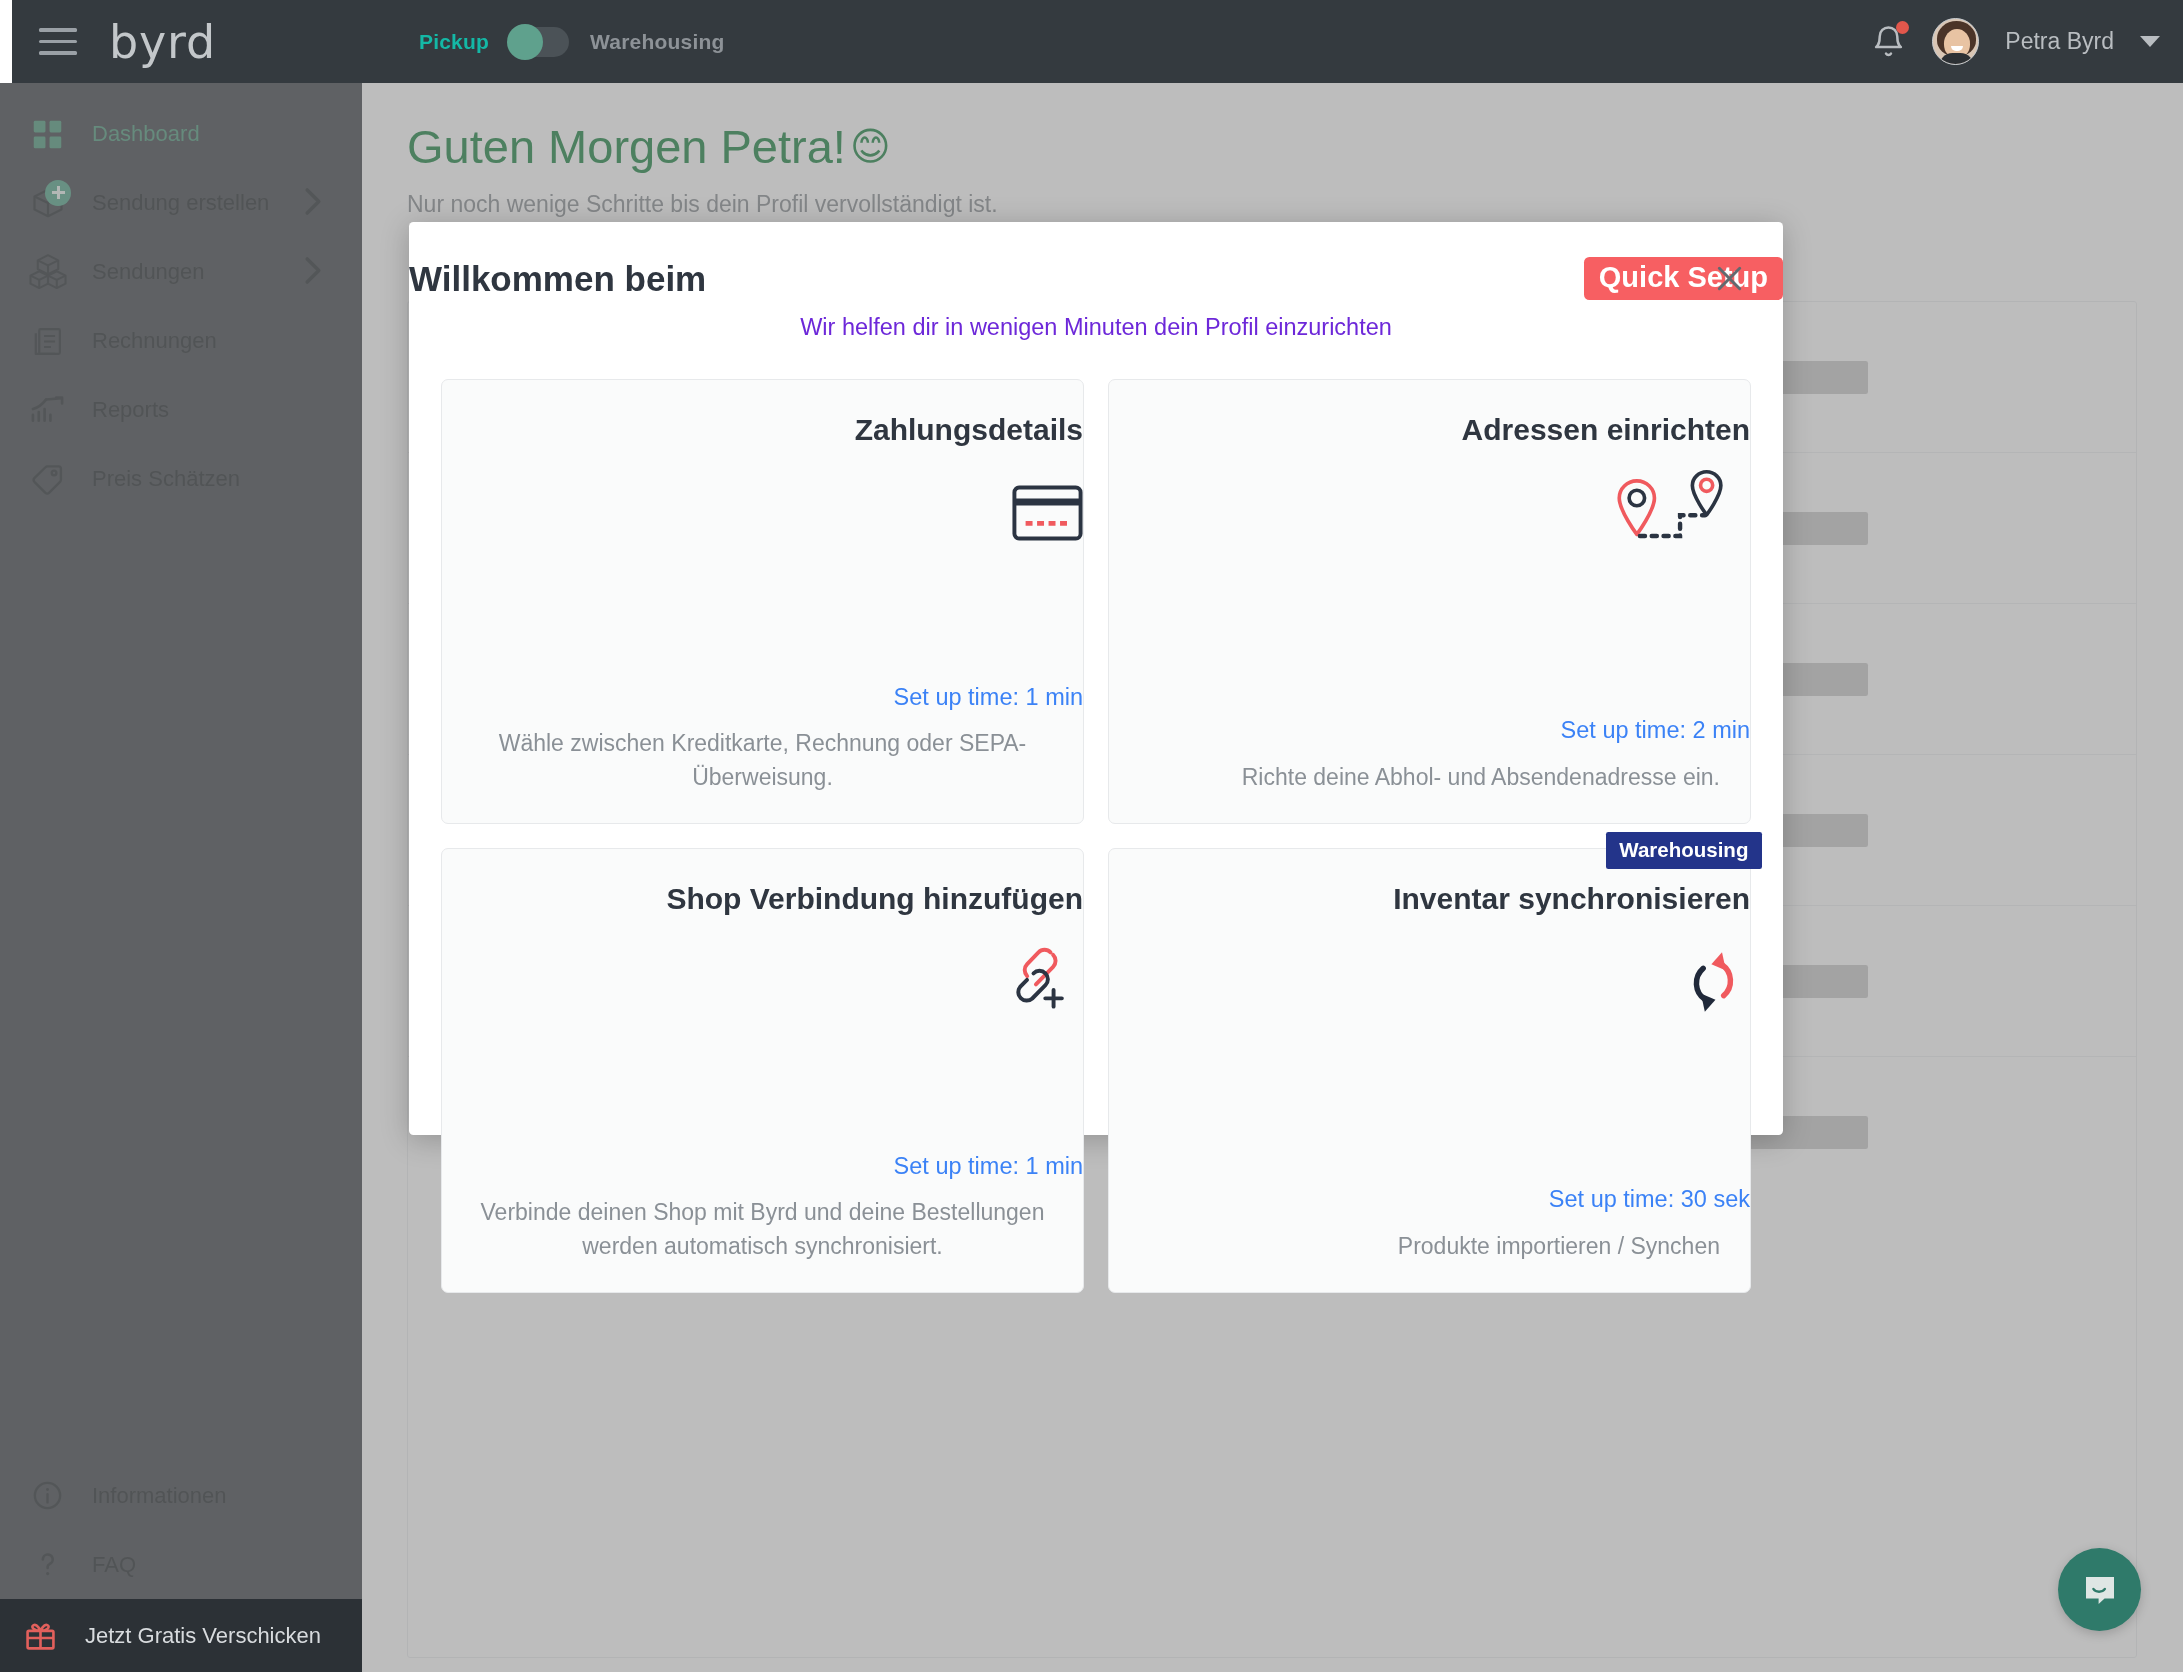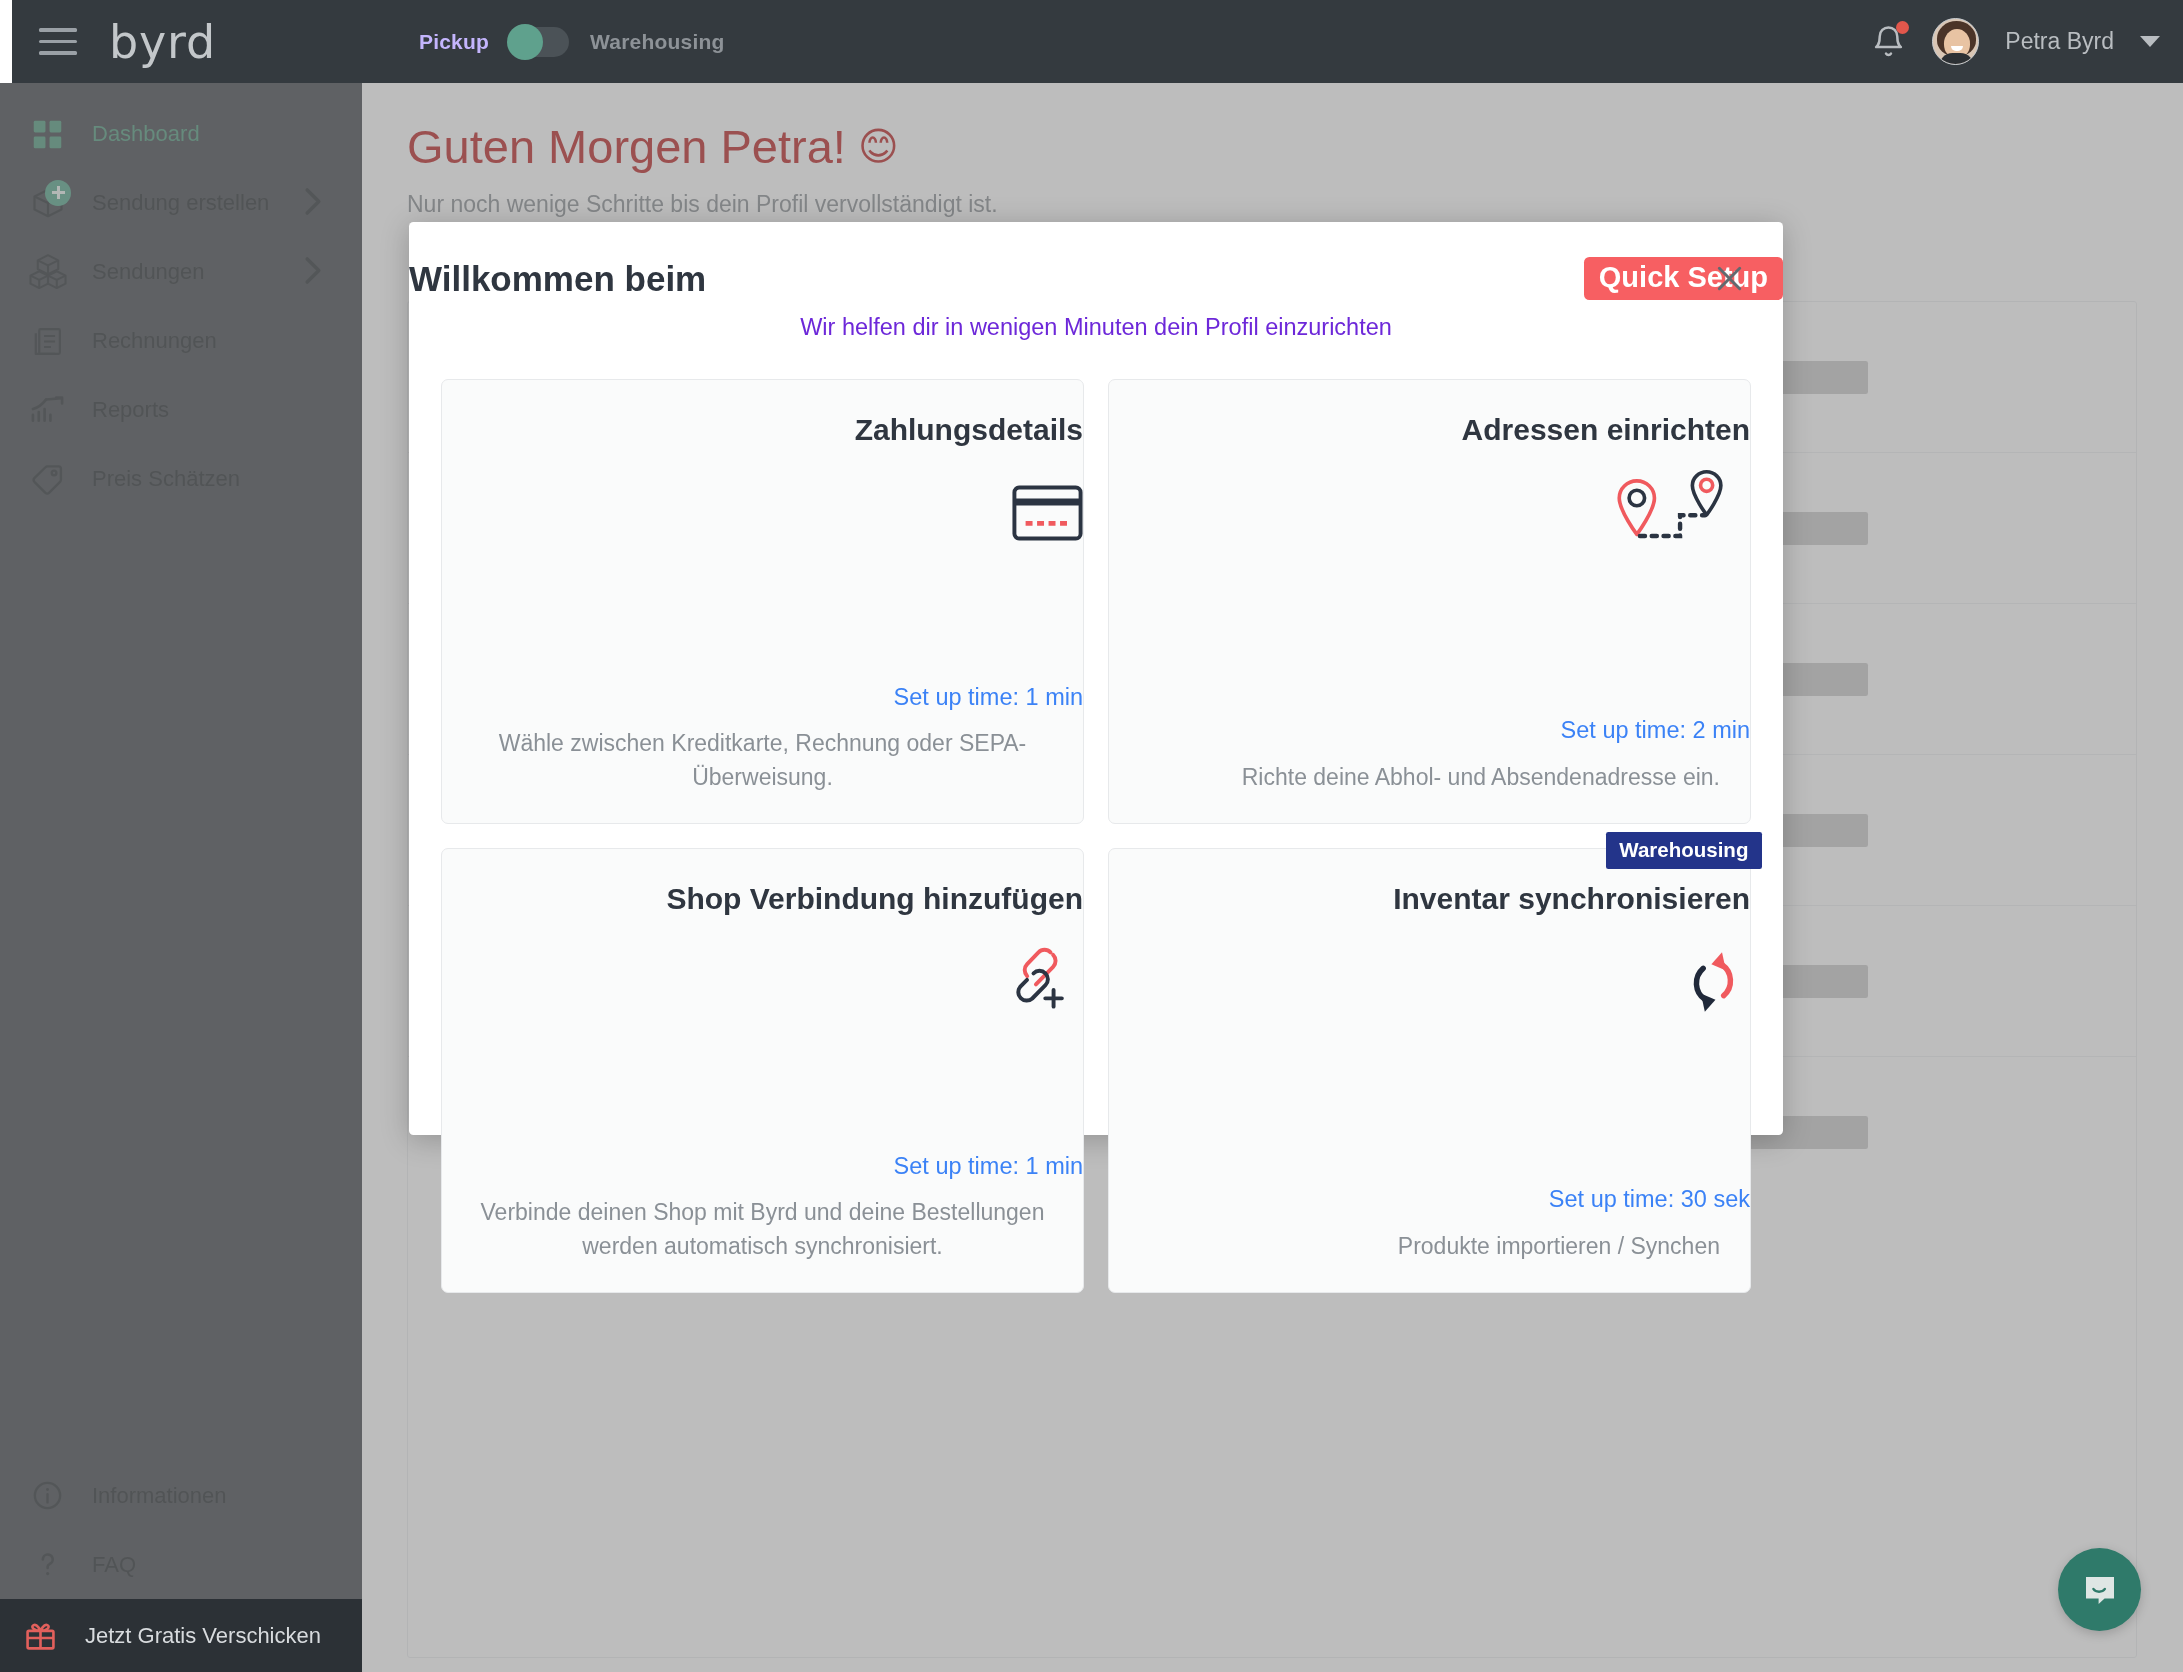--- a/index.html
+++ b/index.html
@@ -27,21 +27,21 @@
     padding-left: 27px;
     flex: 0 0 auto;
   }
   .hamburger { width: 38px; height: 27px; display: flex; flex-direction: column; justify-content: space-between; cursor: pointer; }
   .hamburger span { display: block; height: 3.8px; background: #9aa0a6; border-radius: 1.5px; }
   .brand { display: flex; align-items: baseline; }
   .brand-text { font-size: 46px; color: #c3c7ca; letter-spacing: 0.8px; font-weight: 400; line-height: 1; font-family: "DejaVu Sans", sans-serif; }
 
   .mode-switch { display: flex; align-items: center; gap: 21px; margin-left: 45px; }
   .mode-label { font-size: 21px; font-weight: 700; letter-spacing: 0.2px; }
-  .mode-label.active { color: #c4b5fd; }
+  .mode-label.active { color: #14b8a6; }
   .mode-label.inactive { color: #8d9297; }
   .toggle {
     width: 59px; height: 30px; border-radius: 16.7px;
     background: #4b5257; position: relative; cursor: pointer;
   }
   .toggle .knob {
     position: absolute; top: -3px; left: -3px;
     width: 36px; height: 36px; border-radius: 50%;
     background: #5fa18d;
   }
@@ -103,21 +103,21 @@
   }
   .promo-label { font-size: 22px; color: #d8dbde; }
 
   
   .main {
     position: absolute; top: 83px; left: 362px;
     width: 1821px; height: 1589px;
     background: #ffffff; overflow: hidden;
   }
   .greet-wrap { padding: 36px 0 0 45px; }
-  .greet-title { font-size: 47px; color: #b91c1c; font-weight: 400; display: flex; align-items: center; gap: 12px; text-align: center; }
+  .greet-title { font-size: 47px; color: #15803d; font-weight: 400; display: flex; align-items: center; gap: 4px; text-align: center; }
   .emoji { font-size: 39px; line-height: 1; }
   .greet-sub { font-size: 23px; color: #878c91; margin-top: 16.7px; }
 
   .content-panel {
     position: absolute; left: 45px; top: 218px;
     width: 1730px; height: 1357px;
     border: 1.5px solid #ebedef; border-radius: 3px;
     background: #fff;
   }
   .skel-row { position: relative; height: 151px; border-bottom: 1.5px solid #edeff1; }

